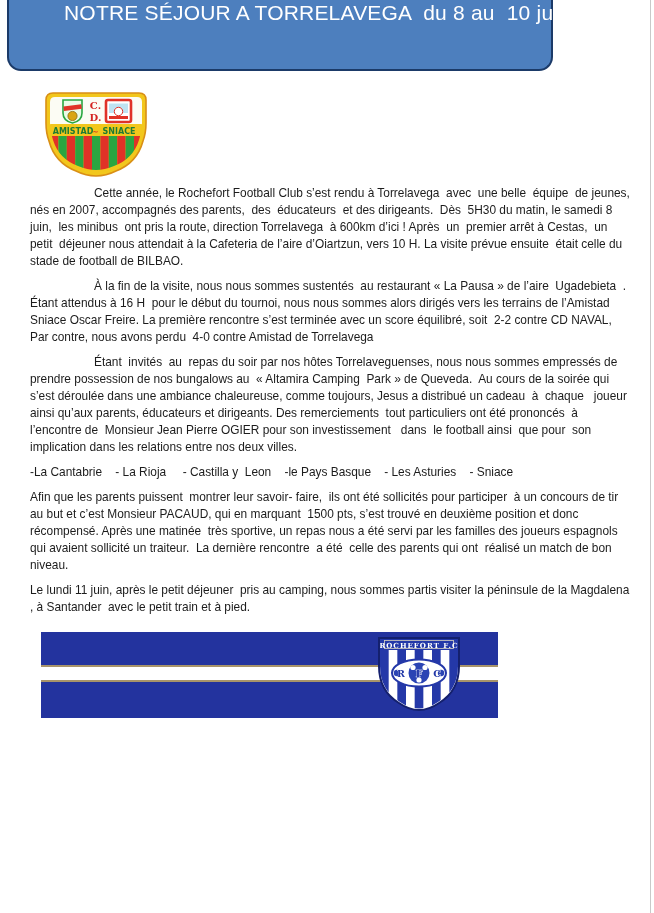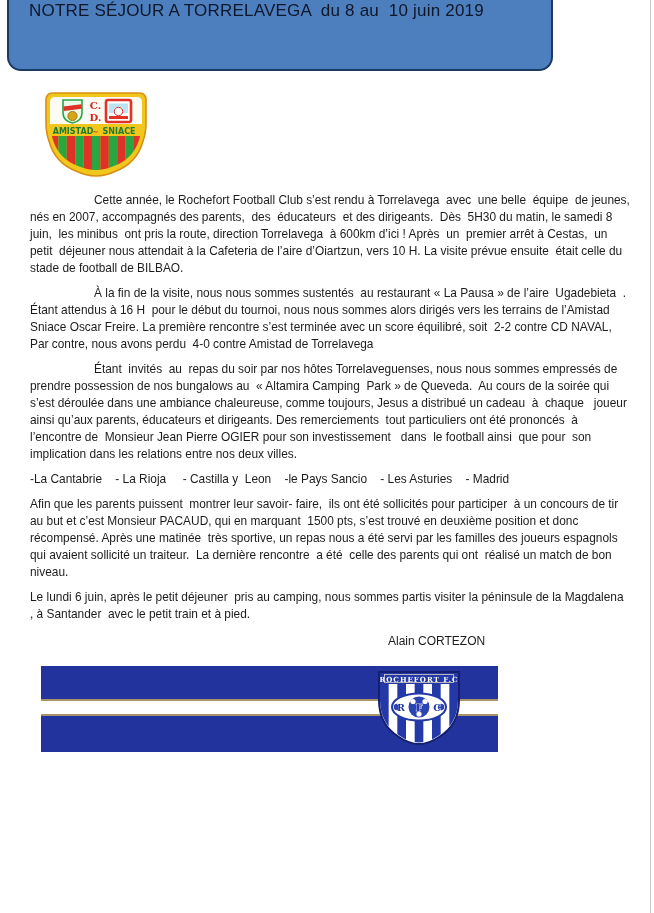--- a/index.html
+++ b/index.html
@@ -15,26 +15,27 @@
   
   .title-bar {
     position:absolute; left:7px; top:0; width:546px; height:71px;
     background:#4d7fbe;
     border:2px solid #1b3a68; border-top:none;
     border-radius:0 0 14px 14px;
     box-sizing:border-box;
   }
   .title-text {
     padding:1px 0 0 20px;
-    font-size:17px; color:#0f172a; letter-spacing:0.2px;
+    font-size:21px; color:#ffffff; letter-spacing:0.2px;
     white-space:pre;
+    margin-left:35px;
   }
   .amistad-logo { position:absolute; left:42px; top:92px; }
   .content {
-    position:absolute; left:30px; top:192px; width:600px;
+    position:absolute; left:30px; top:185px; width:600px;
     font-size:11.9px; line-height:17px; color:#1c1c1c;
   }
   .content p { margin:0 0 8px 0; white-space:pre-wrap; }
   .content p.indent { text-indent:64px; }
   .content p.no-gap { margin-bottom:0; }
   .signature { margin:10px 0 0 358px; font-size:12px; color:#1c1c1c; white-space:pre; }
   .banner {
     position:relative; margin:16px 0 0 11px;
     width:457px; height:86px; background:#23339e;
   }
@@ -107,25 +108,24 @@
       <text x="53.5" y="41.5" font-size="7" fill="#d42522">~</text>
       <text x="77" y="41.5">SNIACE</text>
     </g>
   </svg>
 </div>
 
 <div class="content">
   <p class="indent">Cette année, le Rochefort Football Club s’est rendu à Torrelavega  avec  une belle  équipe  de jeunes,  nés en 2007, accompagnés des parents,  des  éducateurs  et des dirigeants.  Dès  5H30 du matin, le samedi 8 juin,  les minibus  ont pris la route, direction Torrelavega  à 600km d’ici ! Après  un  premier arrêt à Cestas,  un petit  déjeuner nous attendait à la Cafeteria de l’aire d’Oiartzun, vers 10 H. La visite prévue ensuite  était celle du stade de football de BILBAO.</p>
   <p class="indent">À la fin de la visite, nous nous sommes sustentés  au restaurant « La Pausa » de l’aire  Ugadebieta  . Étant attendus à 16 H  pour le début du tournoi, nous nous sommes alors dirigés vers les terrains de l’Amistad Sniace Oscar Freire. La première rencontre s’est terminée avec un score équilibré, soit  2-2 contre CD NAVAL, Par contre, nous avons perdu  4-0 contre Amistad de Torrelavega</p>
   <p class="indent">Étant  invités  au  repas du soir par nos hôtes Torrelaveguenses, nous nous sommes empressés de prendre possession de nos bungalows au  « Altamira Camping  Park » de Queveda.  Au cours de la soirée qui s’est déroulée dans une ambiance chaleureuse, comme toujours, Jesus a distribué un cadeau  à  chaque   joueur ainsi qu’aux parents, éducateurs et dirigeants. Des remerciements  tout particuliers ont été prononcés  à l’encontre de  Monsieur Jean Pierre OGIER pour son investissement   dans  le football ainsi  que pour  son implication dans les relations entre nos deux villes.</p>
-  <p>-La Cantabrie    - La Rioja     - Castilla y  Leon    -le Pays Sancio    - Les Asturies    - Madrid</p>
+  <p>-La Cantabrie    - La Rioja     - Castilla y  Leon    -le Pays Basque    - Les Asturies    - Sniace</p>
   <p>Afin que les parents puissent  montrer leur savoir- faire,  ils ont été sollicités pour participer  à un concours de tir au but et c’est Monsieur PACAUD, qui en marquant  1500 pts, s’est trouvé en deuxième position et donc récompensé. Après une matinée  très sportive, un repas nous a été servi par les familles des joueurs espagnols qui avaient sollicité un traiteur.  La dernière rencontre  a été  celle des parents qui ont  réalisé un match de bon niveau.</p>
-  <p class="no-gap">Le lundi 6 juin, après le petit déjeuner  pris au camping, nous sommes partis visiter la péninsule de la Magdalena , à Santander  avec le petit train et à pied.</p>
+  <p class="no-gap">Le lundi 11 juin, après le petit déjeuner  pris au camping, nous sommes partis visiter la péninsule de la Magdalena , à Santander  avec le petit train et à pied.</p>
 
-  <div class="signature">Alain CORTEZON</div>
 
   <div class="banner">
     <div class="banner-stripe"></div>
     <div class="rochefort-crest">
       <svg width="86" height="77" viewBox="0 0 86 77">
         <defs>
           <clipPath id="rfcclip">
             <path d="M4,3 H82 V30 Q82,54 62,66 Q52.5,72.5 43,72.5 Q33.5,72.5 24,66 Q4,54 4,30 Z"></path>
           </clipPath>
         </defs>

